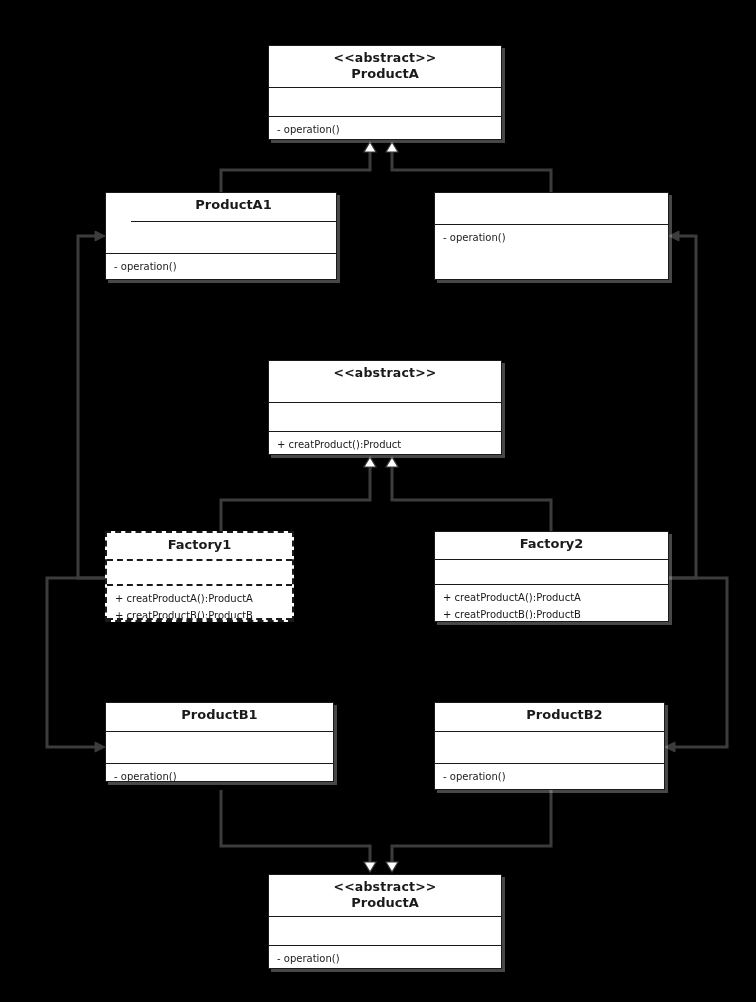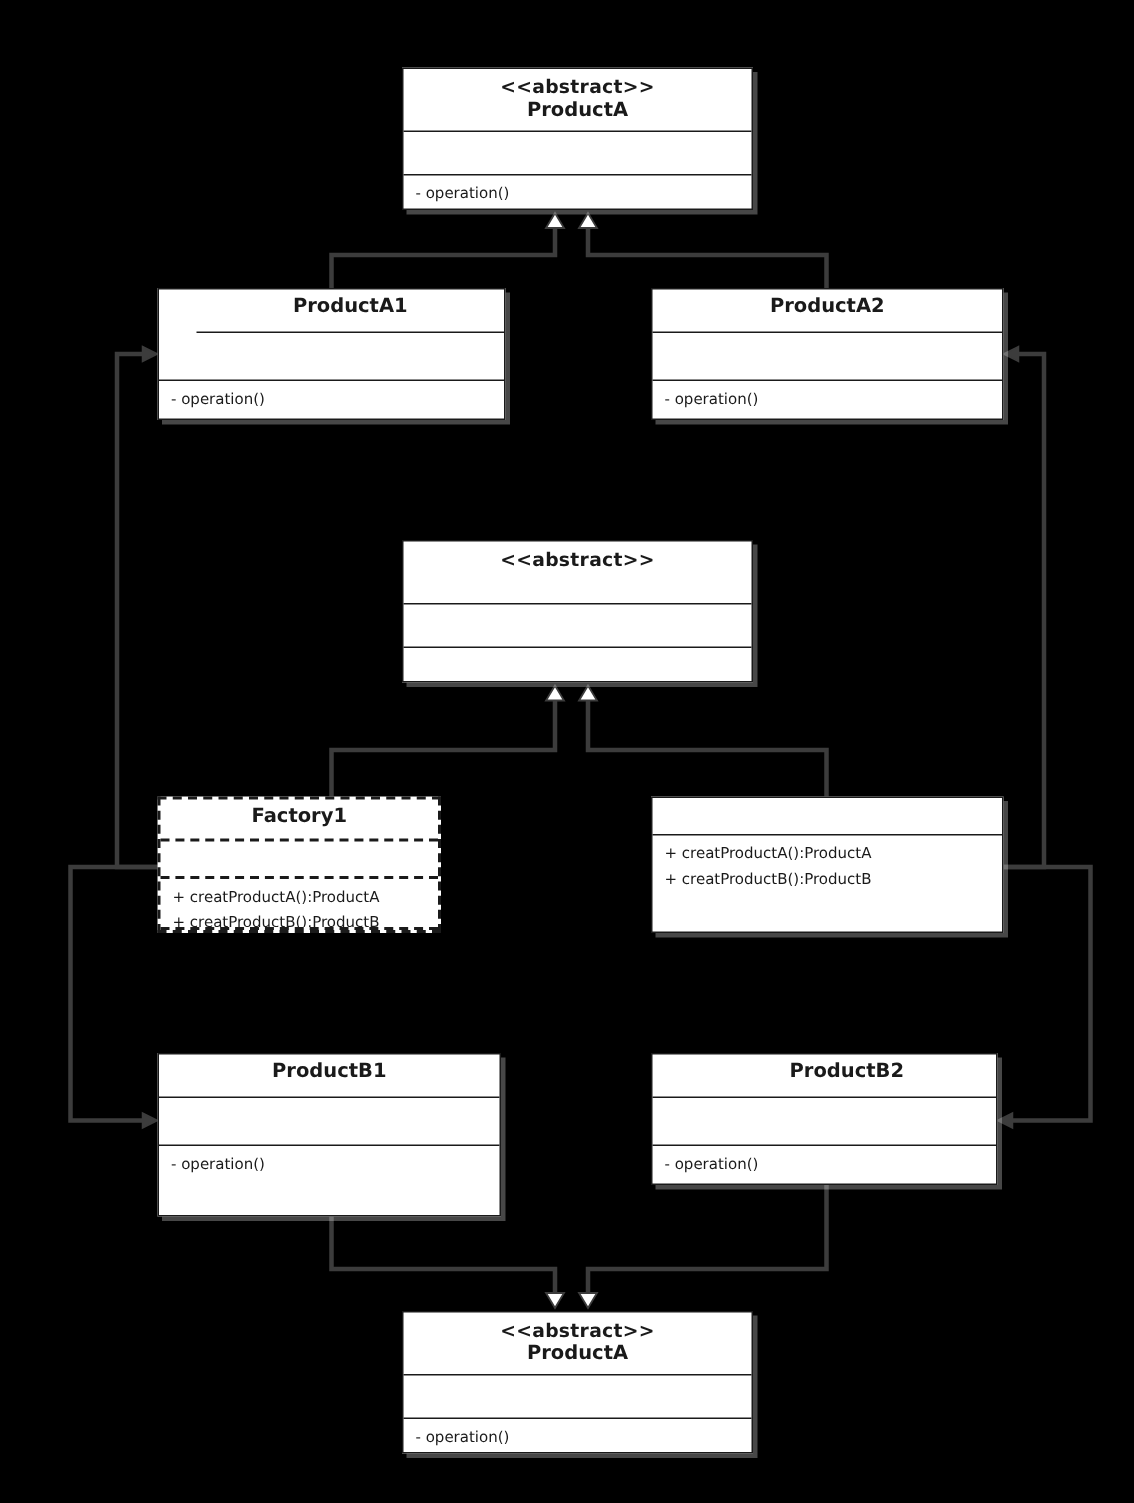--- a/index.html
+++ b/index.html
@@ -171,56 +171,59 @@
     <div class="uml-compartment uml-header" style="height:29px;margin-left:25px;">
       <span class="uml-name">ProductA1</span>
     </div>
     <div class="uml-compartment uml-attrs" style="height:32px;"></div>
     <div class="uml-compartment uml-ops last" style="height:25px;">
       <span class="op-line">- operation()</span>
     </div>
   </div>
 
   <div class="uml-class" style="left:434px; top:192px; width:235px; height:88px;">
-    <div class="uml-compartment uml-header" style="height:29px;">
-      <span class="uml-name">ProductA2</span>
-    </div>
     <div class="uml-compartment uml-attrs" style="height:32px;"></div>
     <div class="uml-compartment uml-ops last" style="height:25px;">
       <span class="op-line">- operation()</span>
     </div>
   </div>
 
   <div class="uml-class" style="left:268px; top:360px; width:234px; height:95px;">
     <div class="uml-compartment uml-header" style="height:42px;">
       <span class="uml-stereotype">&lt;&lt;abstract&gt;&gt;</span>
     </div>
     <div class="uml-compartment uml-attrs" style="height:29px;"></div>
+    <div class="uml-compartment uml-ops last" style="height:24px;">
+      <span class="op-line">+ creatProduct():Product</span>
+    </div>
   </div>
 
   <div class="uml-class selected" style="left:105px; top:531px; width:189px; height:91px;">
     <div class="uml-compartment uml-header" style="height:28px;">
       <span class="uml-name">Factory1</span>
     </div>
     <div class="uml-compartment uml-attrs" style="height:25px;"></div>
     <div class="uml-compartment uml-ops last" style="height:34px;">
       <span class="op-line">+ creatProductA():ProductA</span>
       <span class="op-line">+ creatProductB():ProductB</span>
     </div>
   </div>
 
   <div class="uml-class" style="left:434px; top:531px; width:235px; height:91px;">
+    <div class="uml-compartment uml-header" style="height:28px;">
+      <span class="uml-name">Factory2</span>
+    </div>
     <div class="uml-compartment uml-attrs" style="height:25px;"></div>
     <div class="uml-compartment uml-ops last" style="height:34px;">
       <span class="op-line">+ creatProductA():ProductA</span>
       <span class="op-line">+ creatProductB():ProductB</span>
     </div>
   </div>
 
-  <div class="uml-class" style="left:105px; top:702px; width:229px; height:109px;">
+  <div class="uml-class" style="left:105px; top:702px; width:229px; height:80px;">
     <div class="uml-compartment uml-header" style="height:29px;">
       <span class="uml-name">ProductB1</span>
     </div>
     <div class="uml-compartment uml-attrs" style="height:32px;"></div>
     <div class="uml-compartment uml-ops last" style="height:25px;">
       <span class="op-line">- operation()</span>
     </div>
   </div>
 
   <div class="uml-class" style="left:434px; top:702px; width:231px; height:88px;">

